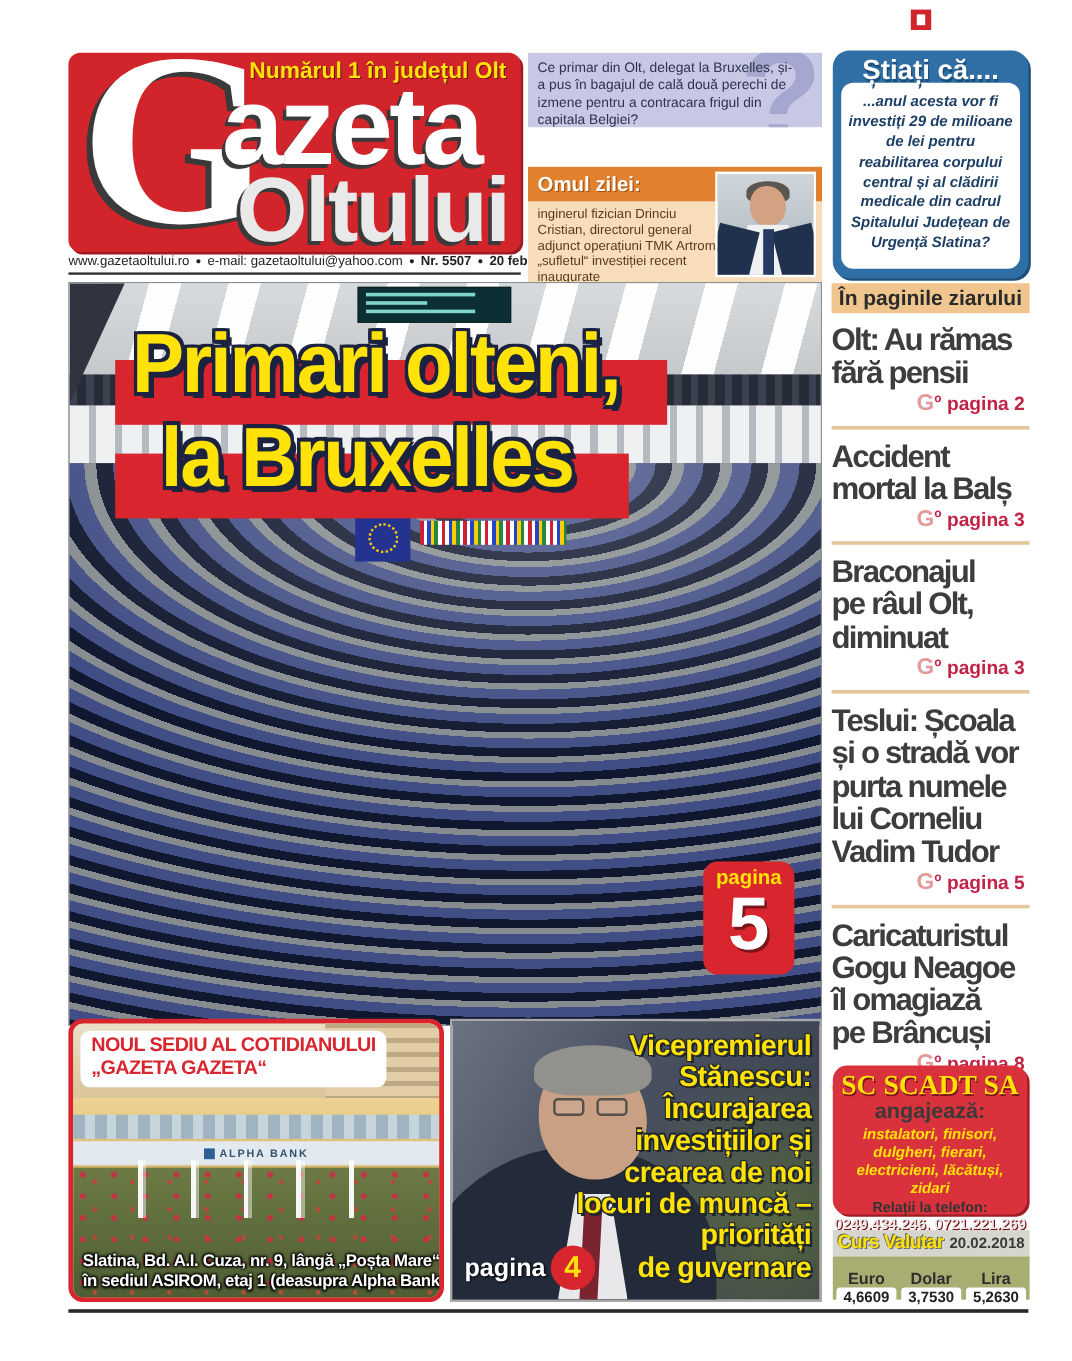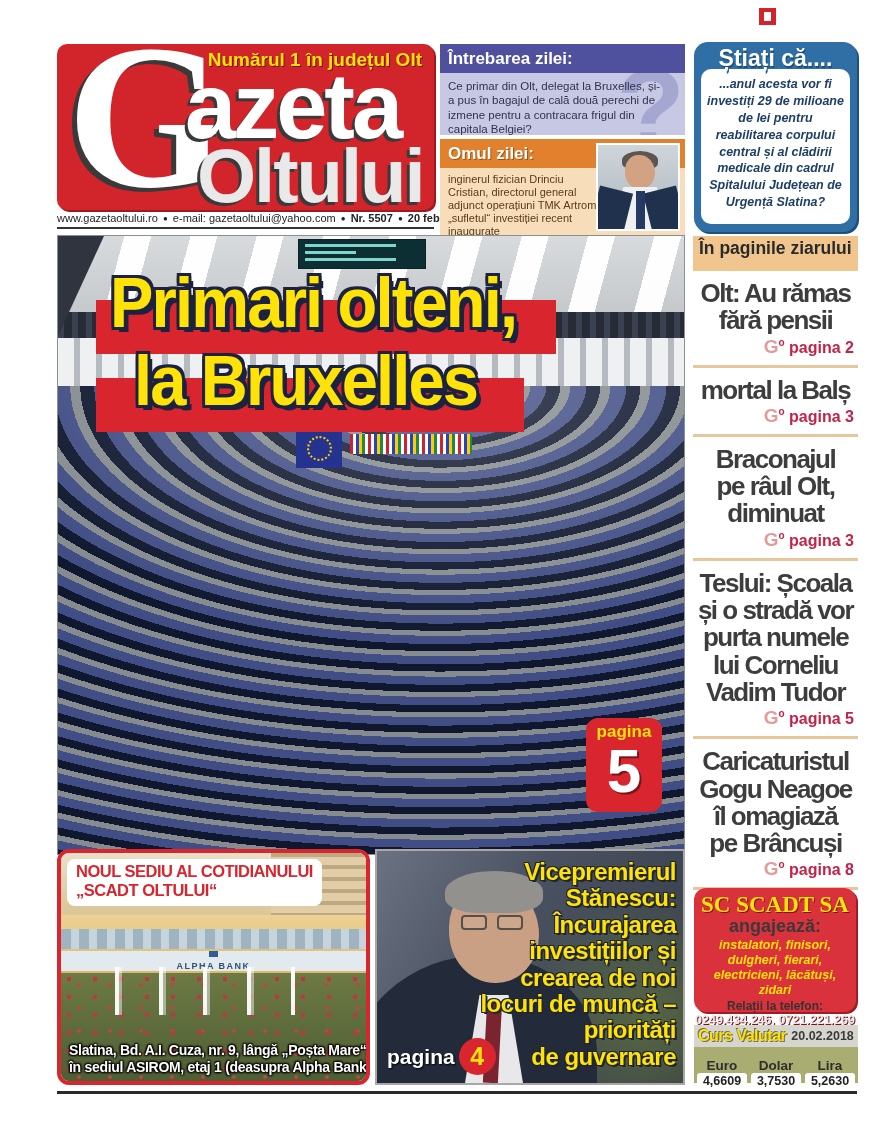--- a/index.html
+++ b/index.html
@@ -42,23 +42,23 @@
   .m-tie { position:absolute; left:38px; top:46px; width:9px; height:40px; background:#243a63; }
 
   
   .k-box { position:absolute; left:694px; top:42px; width:163px; height:190px; background:#2f6fa5; border-radius:14px; box-shadow:2px 2px 0 #1d4f7c; }
   .k-head { position:absolute; top:3px; width:100%; text-align:center; color:#fff; font-weight:bold; font-size:23px; text-shadow:1px 2px 0 #1d4f7c; z-index:2; }
   .k-inner { position:absolute; left:7px; right:7px; top:27px; bottom:8px; background:#fff; border-radius:10px; padding:7px 5px; }
   .k-text { font-style:italic; font-weight:bold; font-size:12.5px; line-height:1.35; color:#1d3f66; text-align:center; }
 
   
   .sidebar { position:absolute; left:693px; top:236px; width:165px; }
-  .sb-head { display:block; background:#f0c68e; color:#2a2a2a; font-weight:bold; font-size:17.5px; padding:2px 6px 12px 6px; }
+  .sb-head { display:block; background:#f0c68e; color:#2a2a2a; font-weight:bold; font-size:17.5px; padding:2px 6px 2px 6px; }
   .sb-item { margin-top:9px; }
-  .sb-title { text-align:center; font-weight:bold; font-size:26px; line-height:1.05; color:#3d3d3d; letter-spacing:-1.5px; }
+  .sb-title { font-weight:bold; font-size:26px; line-height:1.05; color:#3d3d3d; letter-spacing:-1.5px; }
   .sb-line { display:block; white-space:nowrap; }
   .sb-pagerow { text-align:right; margin-top:1px; padding-right:4px; }
   .sb-go-g { color:#e39a9a; font-weight:bold; font-size:19px; }
   .sb-go-o { color:#c32347; font-weight:bold; font-size:10px; vertical-align:7px; }
   .sb-page { color:#c32347; font-weight:bold; font-size:16px; }
   .sb-div { height:3px; background:#e6c79b; margin-top:7px; }
 
   
   .main-photo { position:absolute; left:57px; top:235px; width:628px; height:620px; border:1px solid #8a8f94; background:#c6cacd; overflow:hidden; }
   .mi-ceiling { position:absolute; left:0; top:0; width:100%; height:76px;
@@ -96,21 +96,21 @@
   .p5-num { display:block; color:#fff; font-weight:bold; font-size:62px; line-height:.95; text-shadow:2px 2px 0 #7a1418; }
 
   
   .office { position:absolute; left:57px; top:849px; width:313px; height:236px; border:4px solid #d9252e; border-radius:12px; overflow:hidden; background:#ddc9a0; }
   .ob-sky { position:absolute; inset:0; background:linear-gradient(180deg,#eadfc8 0%,#ddc9a0 22%,#d9c289 36%,#d9c289 100%); }
   .ob-highrise { position:absolute; right:0; top:0; width:95px; height:72px; background:#e3cda6;
     background-image:repeating-linear-gradient(180deg, rgba(120,100,70,.35) 0 4px, transparent 4px 12px); }
   .ob-building { position:absolute; left:0; top:62px; width:100%; height:58px; background:linear-gradient(180deg,#ecd294,#dcb96a); }
   .ob-glass { position:absolute; left:0; top:14px; width:100%; height:20px;
     background:repeating-linear-gradient(90deg,#9fb3c0 0 10px,#c6d4dc 10px 18px); }
-  .ob-bank { position:absolute; left:0; top:36px; width:100%; height:20px; background:#e2e9ef; display:flex; align-items:center; justify-content:center; gap:4px;flex-direction:column; }
+  .ob-bank { position:absolute; left:0; top:36px; width:100%; height:20px; background:#e2e9ef; display:flex; align-items:center; justify-content:center; gap:4px; }
   .ob-bank-logo { width:9px; height:9px; background:#2d5f95; }
   .ob-bank-name { color:#33526e; font-weight:bold; font-size:9px; letter-spacing:1.5px; }
   .ob-lower { position:absolute; left:0; top:120px; width:100%; height:116px;
     background:linear-gradient(180deg,#6d7a44,#4c5c33);
     background-image:radial-gradient(circle 2.5px at 8px 6px, #c23344 98%, transparent), radial-gradient(circle 2px at 18px 12px, #b84a3a 98%, transparent), linear-gradient(180deg,#6d7a44,#4c5c33);
     background-size:26px 18px, 31px 23px, 100% 100%; }
   .ob-jets { position:absolute; left:24px; top:114px; width:210px; height:48px;
     background:repeating-linear-gradient(90deg, transparent 0 30px, rgba(255,255,255,.95) 30px 34px, rgba(255,255,255,.45) 34px 37px, transparent 37px 44px); }
   .ob-title { position:absolute; left:6px; top:6px; background:#fff; border-radius:8px; padding:3px 9px 5px 9px; color:#d9252e; font-weight:bold; font-size:16.5px; line-height:1.18; letter-spacing:-.5px; }
   .ob-title span { display:block; white-space:nowrap; }
@@ -180,21 +180,20 @@
     <span class="sep">●</span>
     <span class="b">20 februarie 2018</span>
     <span class="sep">●</span>
     <span>8 pag.</span>
     <span class="sep">●</span>
     <span>1 leu</span>
   </div>
   <div class="info-rule"></div>
 
   <div class="q-box">
-    <div class="q-head">Întrebarea zilei:</div>
     <div class="q-body">
       <div class="q-mark">?</div>
       <div class="q-text">Ce primar din Olt, delegat la Bruxelles, și-a pus în bagajul de cală două perechi de izmene pentru a contracara frigul din capitala Belgiei?</div>
     </div>
   </div>
 
   <div class="m-box">
     <div class="m-head">Omul zilei:</div>
     <div class="m-body">
       <div class="m-text">inginerul fizician Drinciu Cristian, directorul general adjunct operațiuni TMK Artrom, „sufletul“ investiției recent inaugurate</div>
@@ -226,20 +225,21 @@
       </div>
       <div class="sb-pagerow">
         <span class="sb-go-g">G</span><span class="sb-go-o">o</span>
         <span class="sb-page">pagina 2</span>
       </div>
       <div class="sb-div"></div>
     </div>
 
     <div class="sb-item">
       <div class="sb-title">
+        <span class="sb-line">Accident</span>
         <span class="sb-line">mortal la Balș</span>
       </div>
       <div class="sb-pagerow">
         <span class="sb-go-g">G</span><span class="sb-go-o">o</span>
         <span class="sb-page">pagina 3</span>
       </div>
       <div class="sb-div"></div>
     </div>
 
     <div class="sb-item">
@@ -317,21 +317,21 @@
       <div class="ob-glass"></div>
       <div class="ob-bank">
         <span class="ob-bank-logo"></span>
         <span class="ob-bank-name">ALPHA BANK</span>
       </div>
     </div>
     <div class="ob-lower"></div>
     <div class="ob-jets"></div>
     <div class="ob-title">
       <span>NOUL SEDIU AL COTIDIANULUI</span>
-      <span>„SCADT OLTULUI“</span>
+      <span>„GAZETA GAZETA“</span>
     </div>
     <div class="ob-caption">
       <span>Slatina, Bd. A.I. Cuza, nr. 9, lângă „Poșta Mare“,</span>
       <span>în sediul ASIROM, etaj 1 (deasupra Alpha Bank)</span>
     </div>
   </div>
 
   <div class="deputy">
     <div class="st-body"></div>
     <div class="st-shirt"></div>

